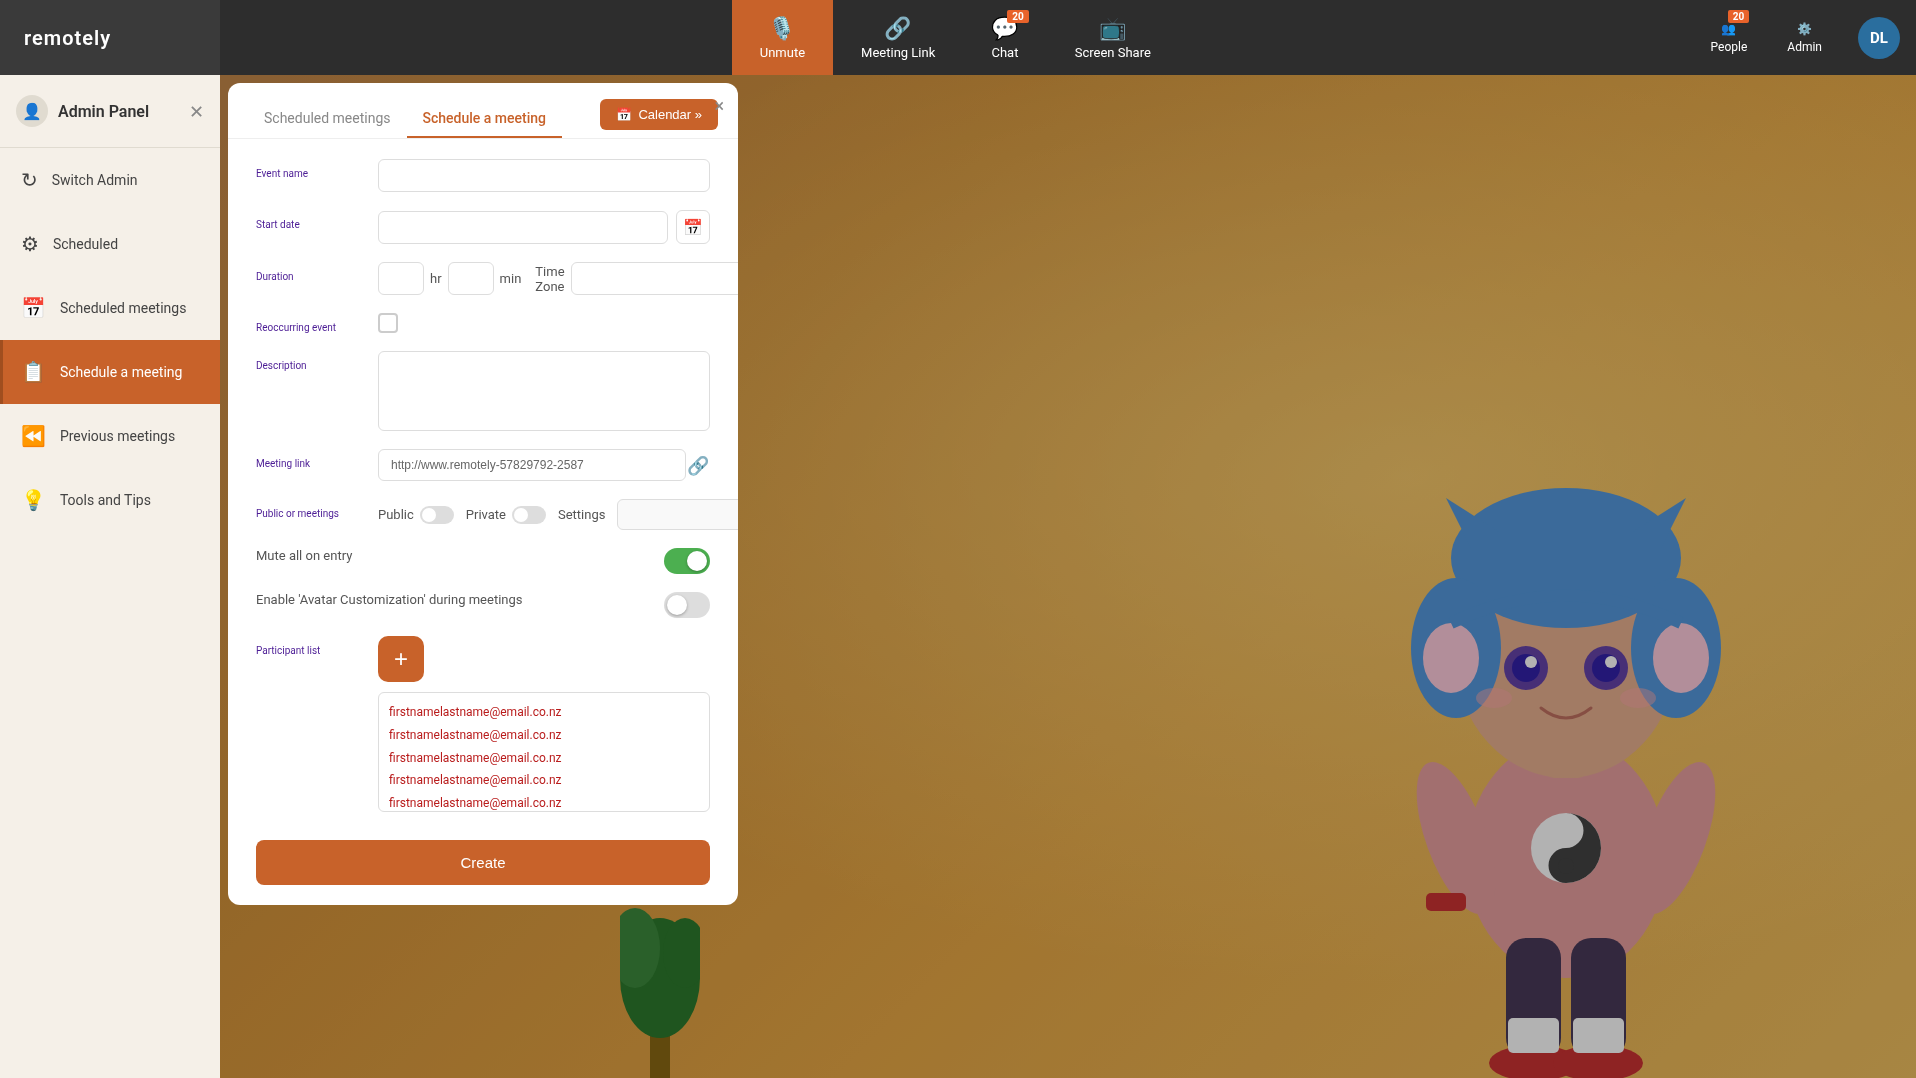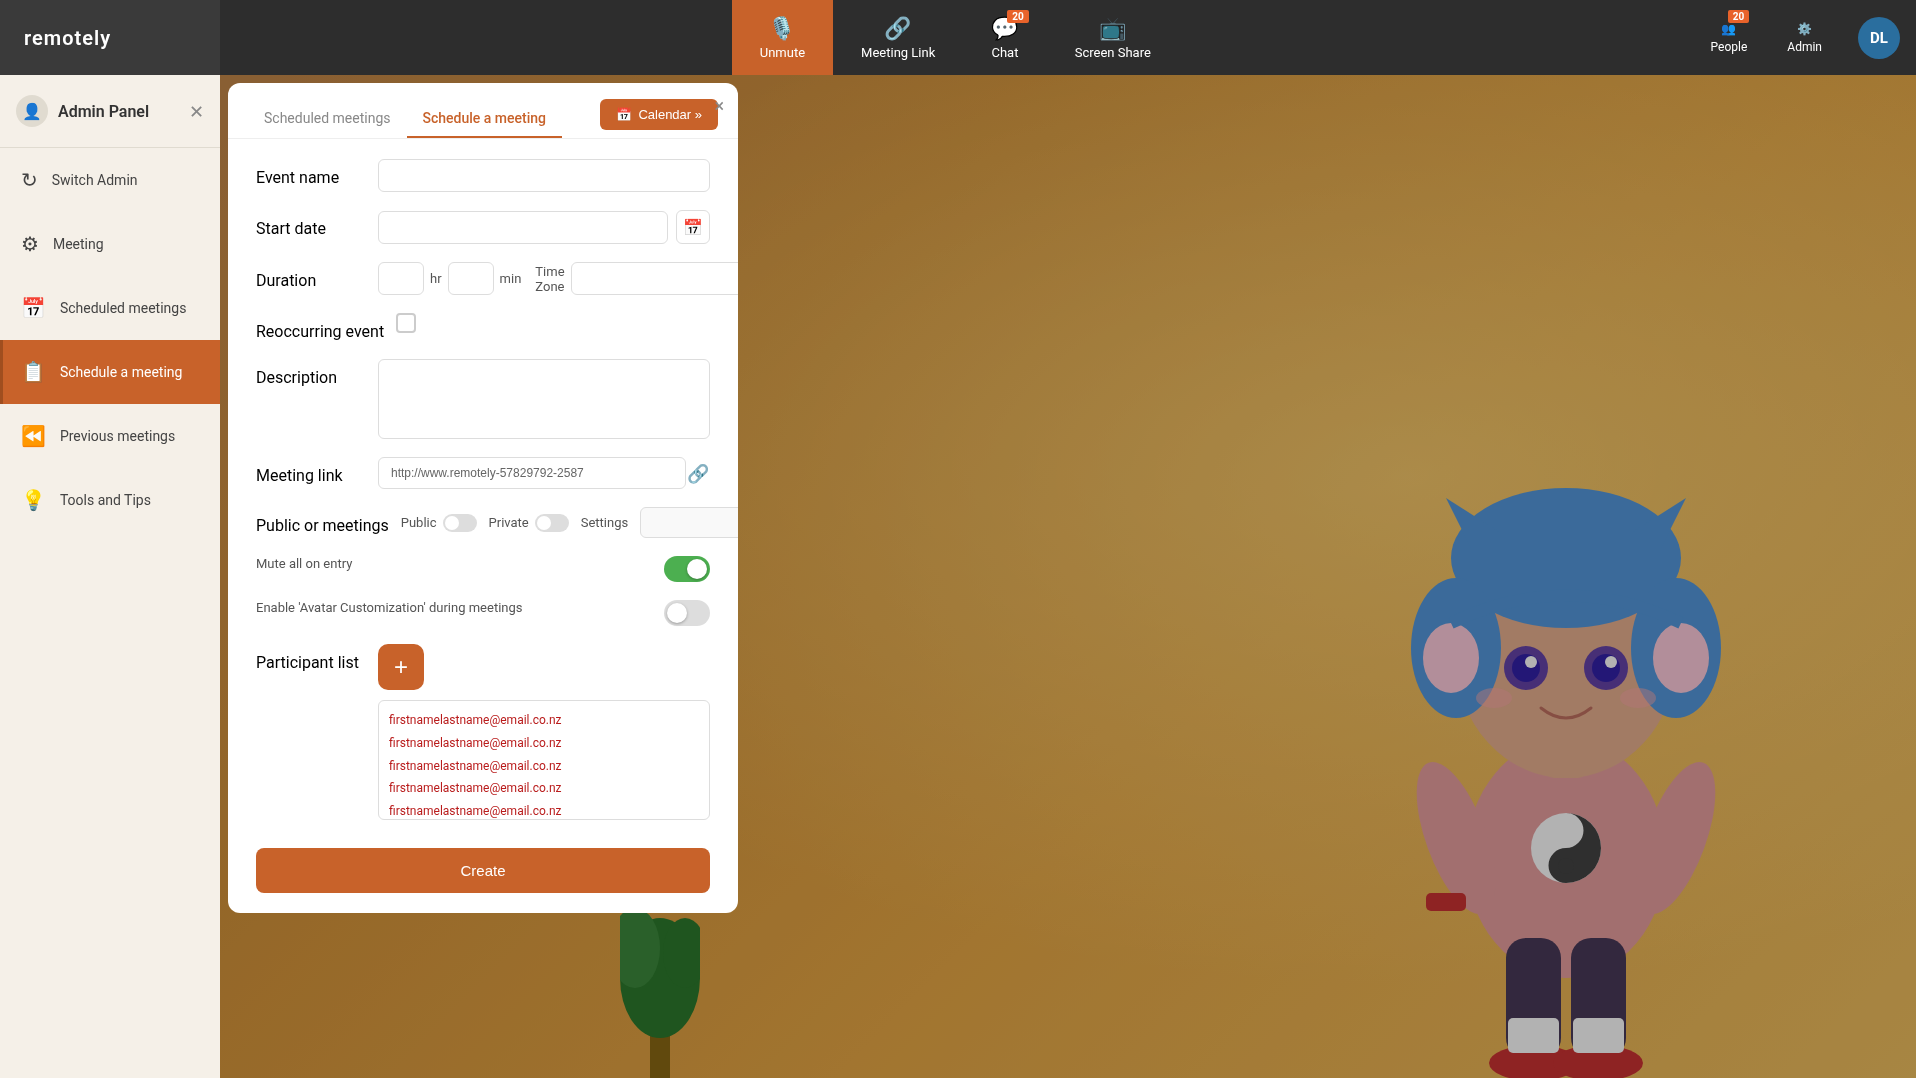--- a/index.html
+++ b/index.html
@@ -255,22 +255,22 @@
     .modal-body {
       padding: 20px 28px;
     }
     .form-row {
       display: flex;
       align-items: flex-start;
       margin-bottom: 18px;
       gap: 12px;
     }
     .form-label {
-      font-size: 16px;
-      color: #000000;
+      font-size: 10px;
+      color: #4c1d95;
       min-width: 110px;
       padding-top: 9px;
       flex-shrink: 0;
     }
     .form-control {
       flex: 1;
       border: 1px solid #ddd;
       border-radius: 6px;
       padding: 8px 12px;
       font-size: 13px;
@@ -625,21 +625,21 @@
       <span>Admin Panel</span>
     </div>
     <span class="sidebar-close">✕</span>
   </div>
   <div class="sidebar-item">
     <span class="sidebar-item-icon">↻</span>
     <span>Switch Admin</span>
   </div>
   <div class="sidebar-item">
     <span class="sidebar-item-icon">⚙</span>
-    <span>Meeting</span>
+    <span>Scheduled</span>
   </div>
   <div class="sidebar-item">
     <span class="sidebar-item-icon">📅</span>
     <span>Scheduled meetings</span>
   </div>
   <div class="sidebar-item active">
     <span class="sidebar-item-icon">📋</span>
     <span>Schedule a meeting</span>
   </div>
   <div class="sidebar-item">

